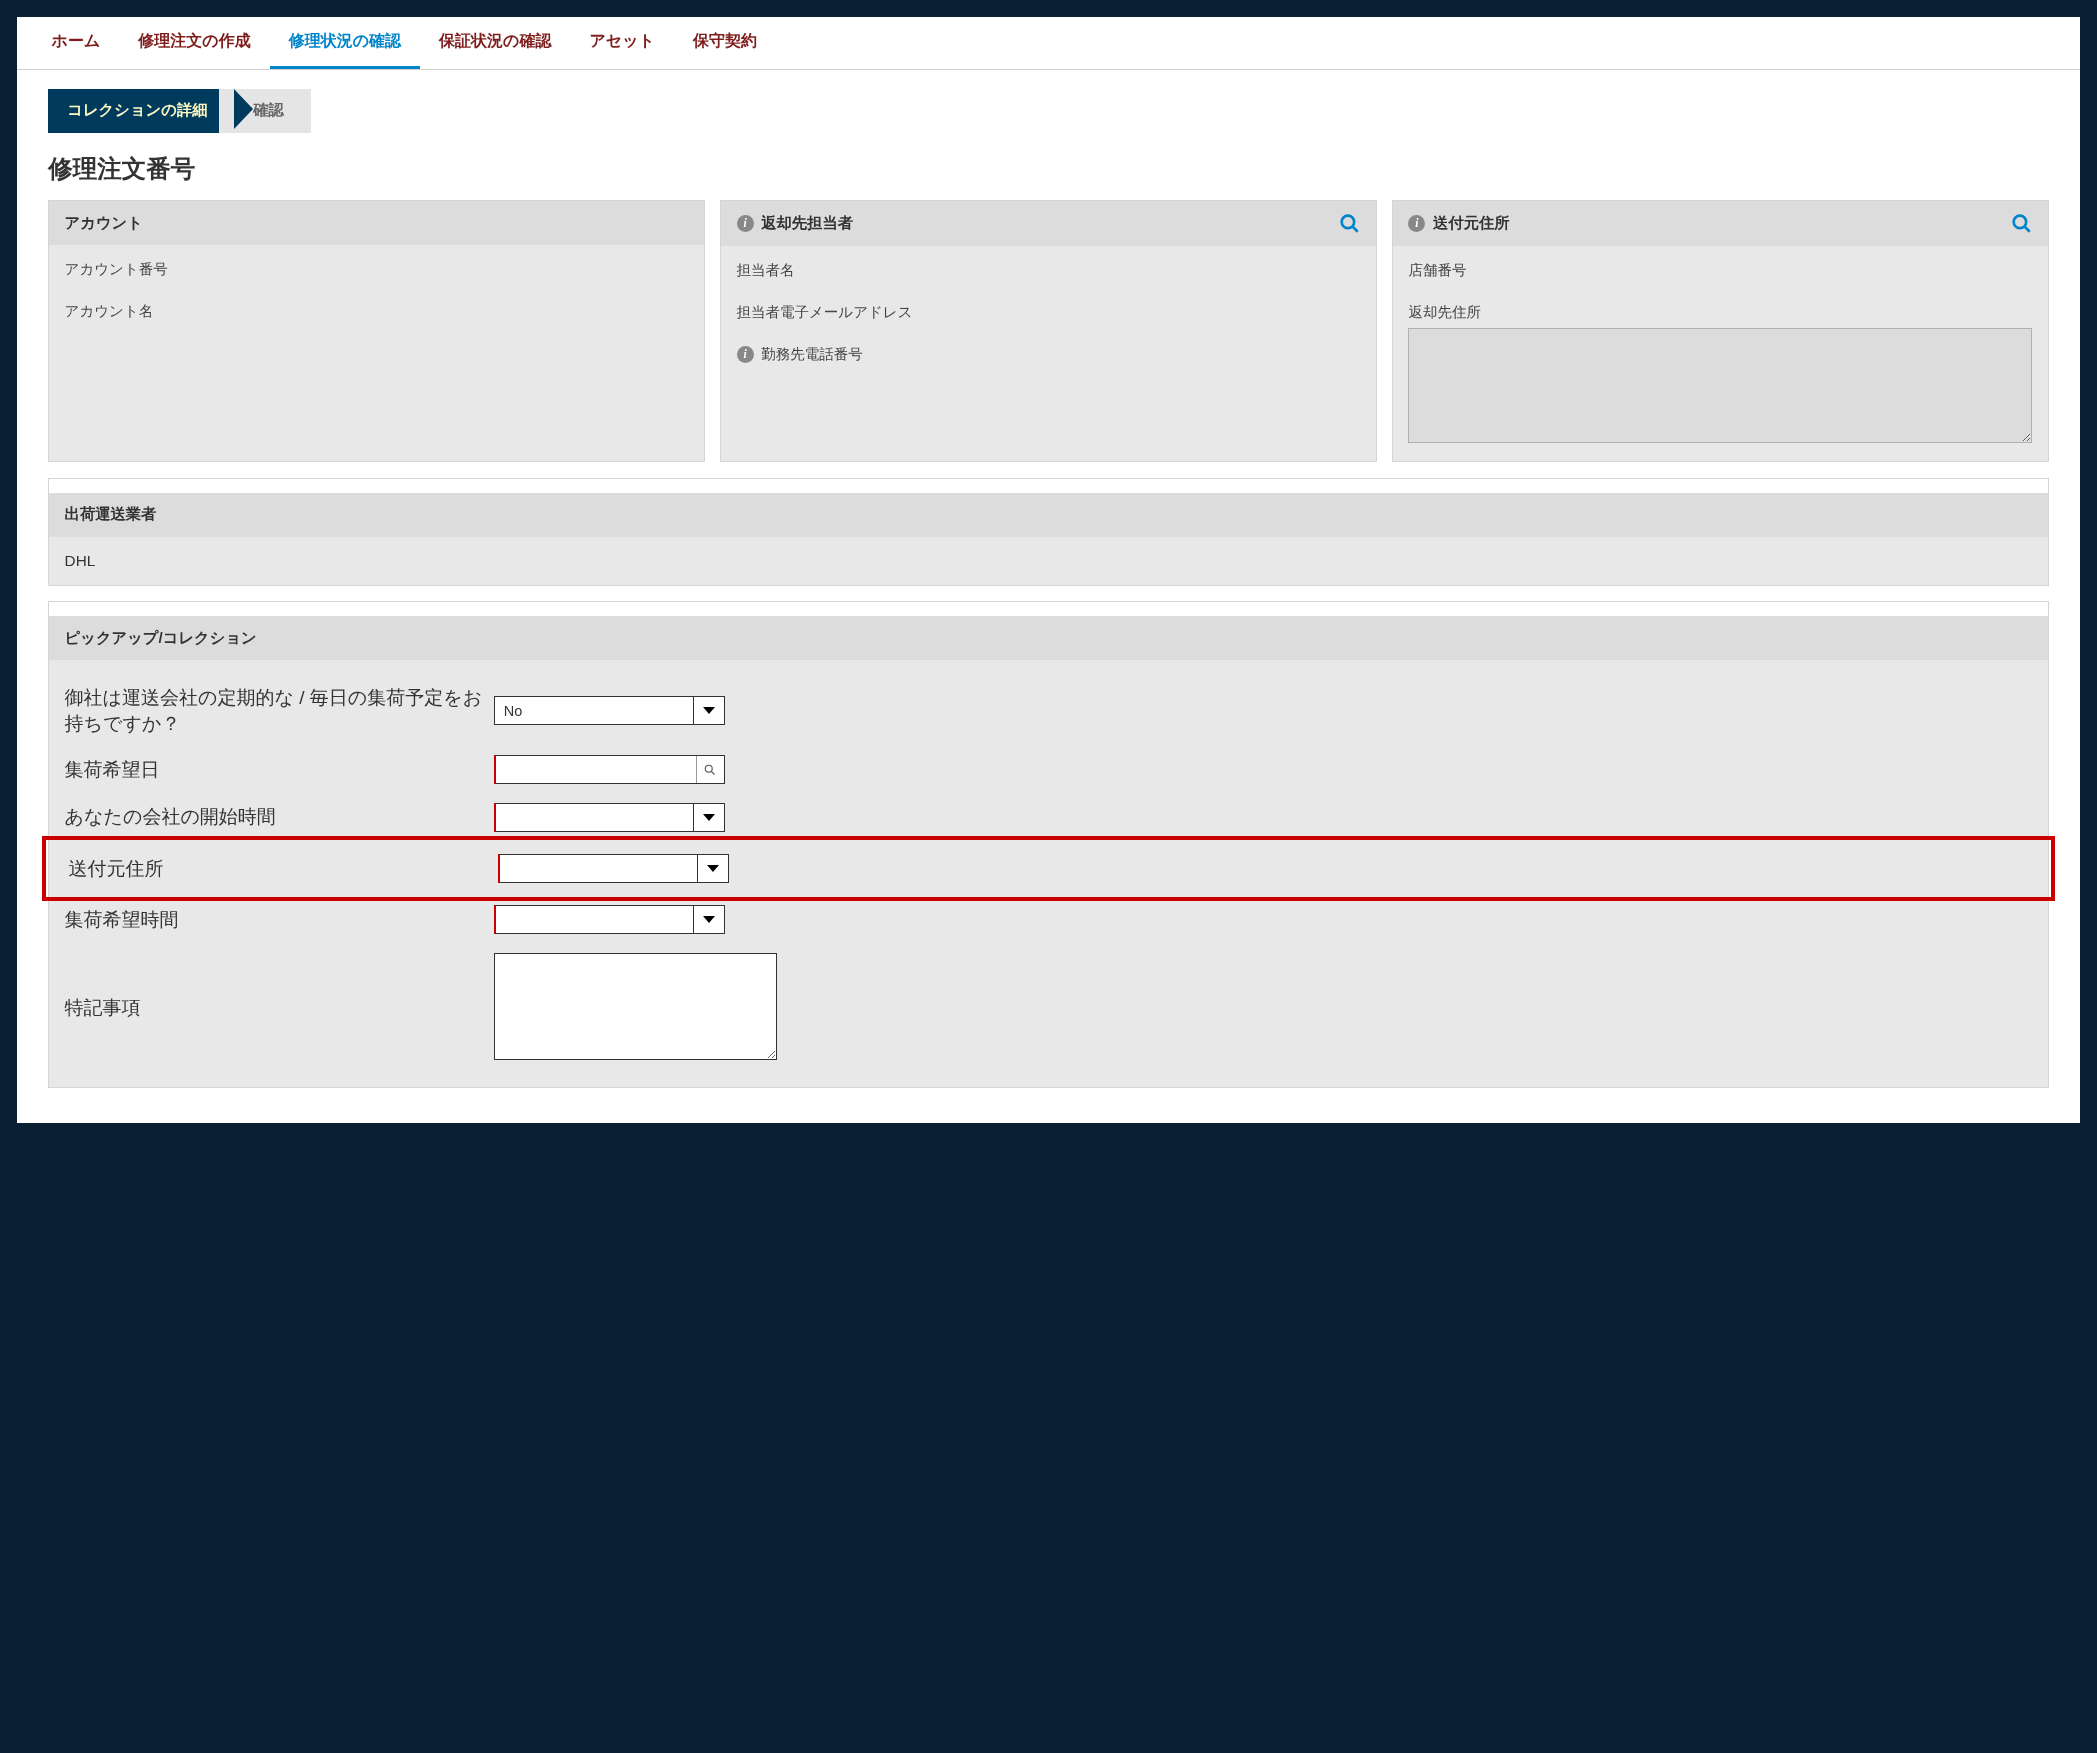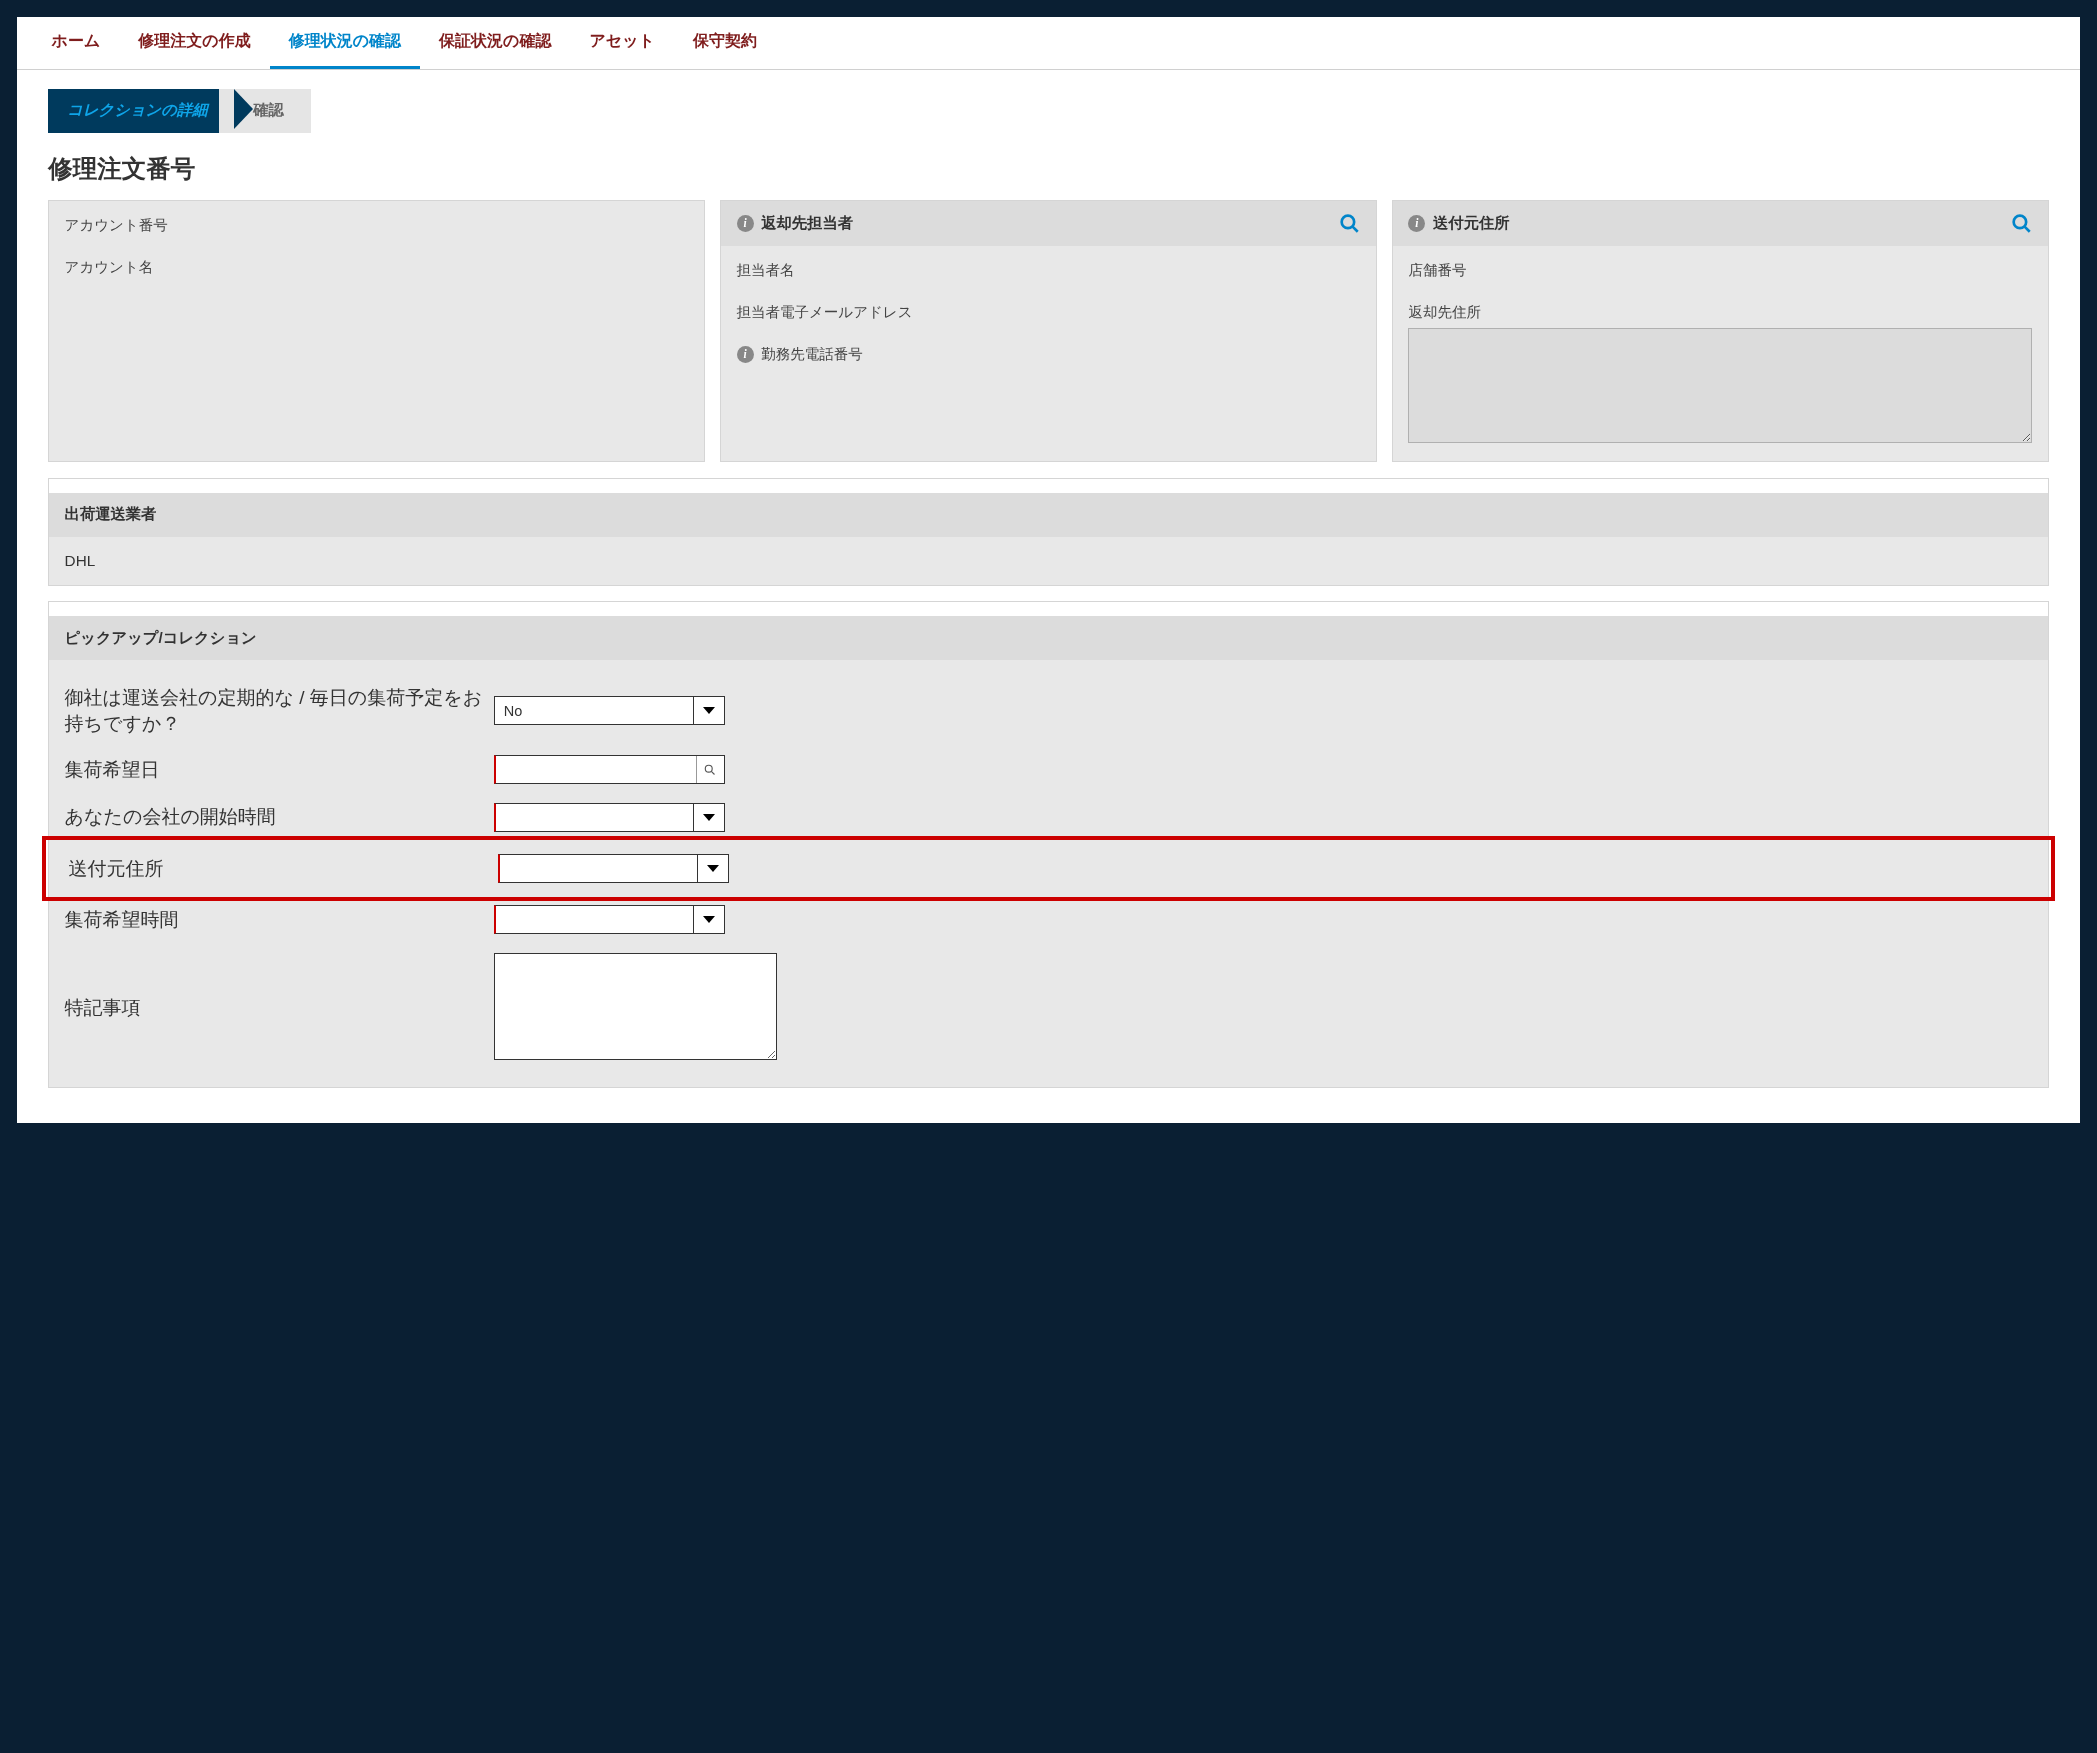--- a/index.html
+++ b/index.html
@@ -42,22 +42,21 @@
       margin-bottom: 19px;
     }
     .bc-step {
       position: relative;
       padding: 11.5px 27px 11.5px 19px;
       font-size: 15.3px;
       font-weight: bold;
     }
     .bc-step.active {
       background: #003a5d;
-      color: #0ea5e9;
-      font-style: italic;
+      color: #fef9c3;
     }
     .bc-step.active::after {
       content: "";
       position: absolute;
       right: -19px;
       top: 0;
       width: 0;
       height: 0;
       border-top: 20.7px solid transparent;
       border-bottom: 20.7px solid transparent;
@@ -254,20 +253,25 @@
     <div class="breadcrumb">
       <div class="bc-step active">コレクションの詳細</div>
       <div class="bc-step inactive">確認</div>
     </div>
 
     <h1 class="page-title">修理注文番号</h1>
 
     <div class="cards-row">
 
       <div class="card">
+        <div class="card-header">
+          <div class="card-header-left">
+            <span>アカウント</span>
+          </div>
+        </div>
         <div class="card-body">
           <div class="field-label">アカウント番号</div>
           <div class="field-label">アカウント名</div>
         </div>
       </div>
 
       <div class="card">
         <div class="card-header">
           <div class="card-header-left">
             <span class="info-icon">i</span>

